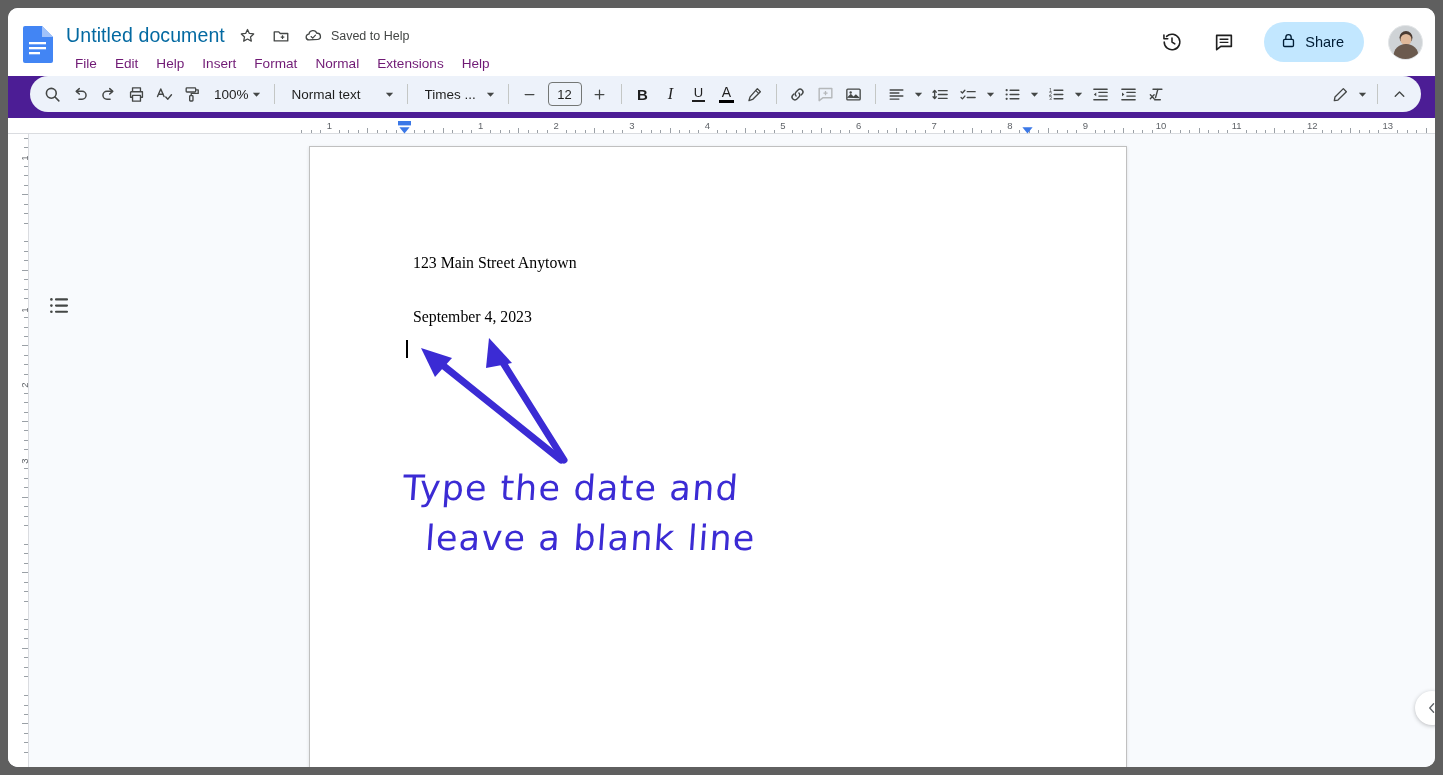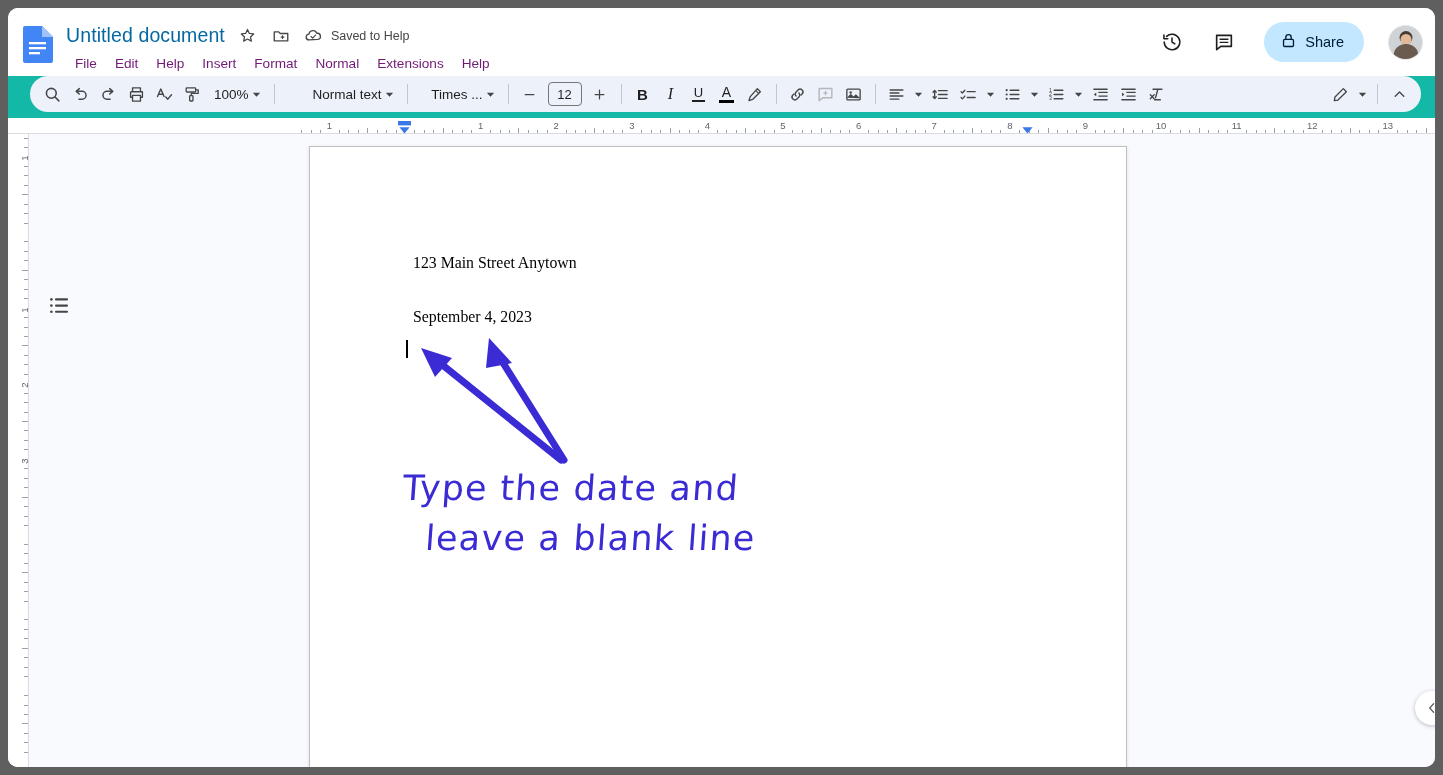--- a/index.html
+++ b/index.html
@@ -33,21 +33,21 @@
   }
   .avatar{
     width:33px;height:33px;border-radius:50%;margin-left:12px;overflow:hidden;
     background:#cfd3d6;position:relative;cursor:pointer;border:1px solid #e3e6e8;
   }
   .avatar .av-head{position:absolute;left:50%;top:5px;transform:translateX(-50%);width:13px;height:13px;border-radius:50%;background:#4a3b32;}
   .avatar .av-body{position:absolute;left:50%;top:18px;transform:translateX(-50%);width:25px;height:20px;border-radius:12px 12px 0 0;background:#6b5a4e;}
   .avatar .av-face{position:absolute;left:50%;top:8px;transform:translateX(-50%);width:11px;height:11px;border-radius:50%;background:#e0b99a;}
 
   
-  .toolbar-wrap{position:relative;height:42px;background:#14b8a6;text-align:right;}
+  .toolbar-wrap{position:relative;height:42px;background:#4c1d95;}
   .toolbar{
     position:absolute;left:22px;top:0px;right:14px;height:36px;
     background:#edf2fa;border-radius:18px;display:flex;align-items:center;padding:0 8px;
   }
   .tb{width:28px;height:28px;border-radius:50%;display:flex;align-items:center;justify-content:center;color:#444746;cursor:pointer;flex:0 0 auto;}
   .tb.disabled{color:#b5b8ba;cursor:default;}
   .caret{width:16px;height:28px;display:flex;align-items:center;justify-content:center;cursor:pointer;color:#444746;flex:0 0 auto;}
   .divider{width:1px;height:20px;background:#c4c7c5;margin:0 7px;flex:0 0 auto;}
   .zoom-box{display:flex;align-items:center;height:28px;padding:0 2px 0 8px;border-radius:4px;cursor:pointer;color:#1f1f1f;font-size:13.5px;flex:0 0 auto;}
   .style-box{display:flex;align-items:center;height:28px;padding:0 2px 0 10px;border-radius:4px;cursor:pointer;color:#1f1f1f;font-size:13.5px;width:118px;box-sizing:border-box;flex:0 0 auto;}

